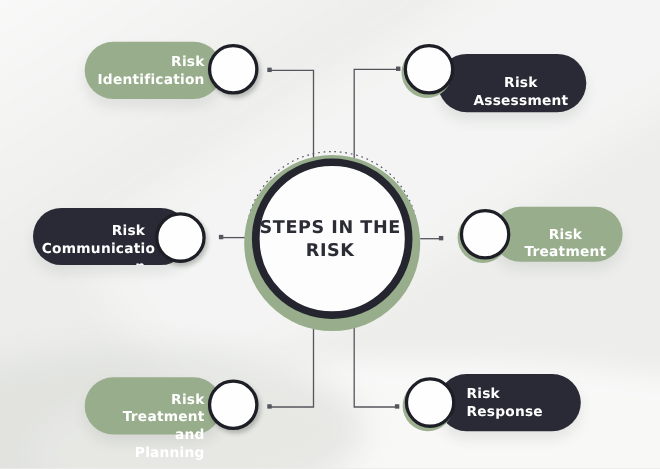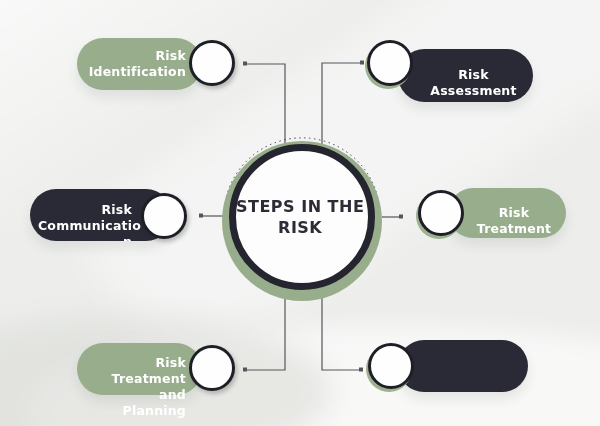--- a/index.html
+++ b/index.html
@@ -143,17 +143,18 @@
     <div class="pill-text align-right" style="padding:12px 16px 0 8px;">
       <div>Risk</div>
       <div>Treatment and</div>
       <div>Planning</div>
     </div>
   </div>
   <div class="node-circle shadow-gray" style="left:189px;top:345px;"></div>
 
   <div class="pill dark" style="left:398px;top:340px;width:130px;height:52px;">
     <div class="pill-text align-left" style="padding:10px 6px 0 26px;">
+      <div>Risk Response</div>
     </div>
   </div>
   <div class="node-circle shadow-green" style="left:368px;top:343px;"></div>
 
 </div>
 
 </body></html>

